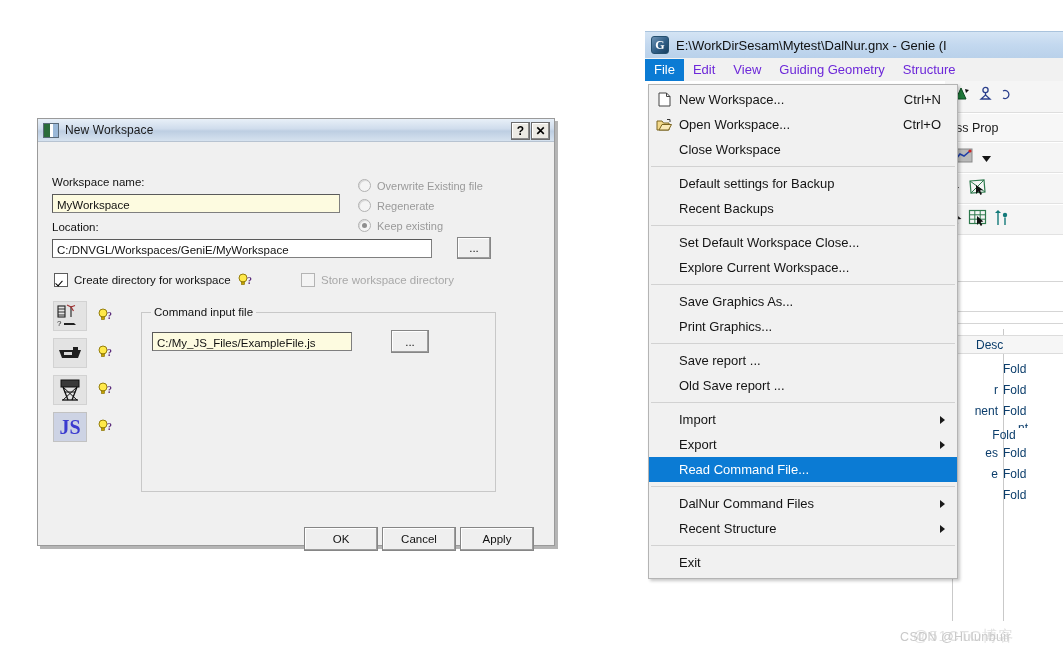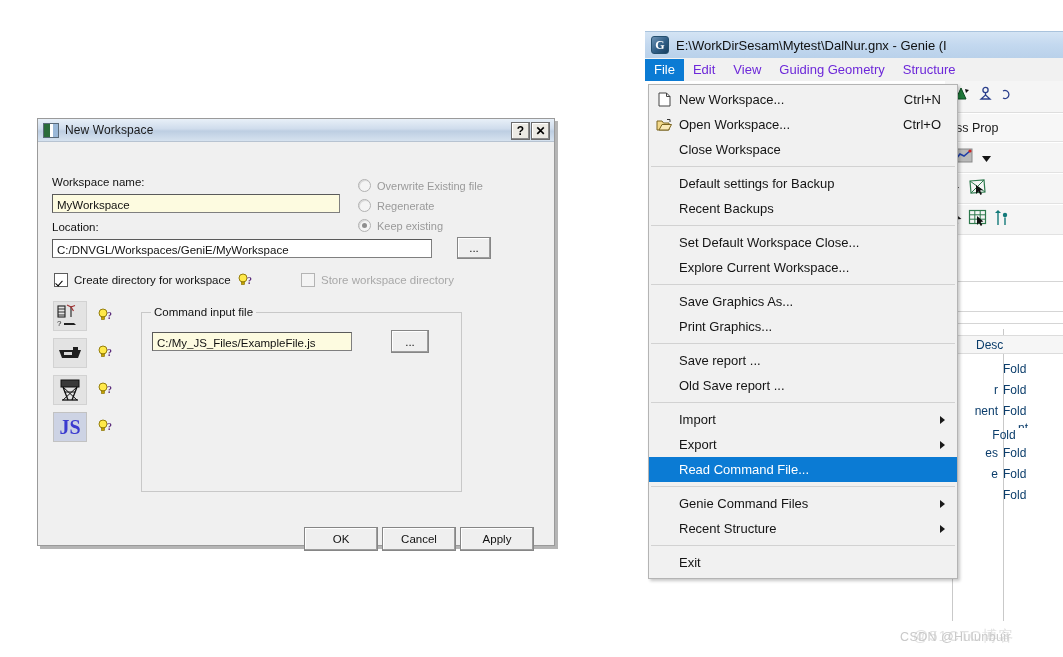--- a/index.html
+++ b/index.html
@@ -519,21 +519,21 @@
       <span>Export</span>
       <span class="arrow"></span>
     </div>
     <div class="mi highlight">
       <span>Read Command File...</span>
     </div>
 
     <div class="msep"></div>
 
     <div class="mi">
-      <span>Genie Command Files</span>
+      <span>DalNur Command Files</span>
       <span class="arrow"></span>
     </div>
     <div class="mi">
       <span>Recent Structure</span>
       <span class="arrow"></span>
     </div>
 
     <div class="msep"></div>
 
     <div class="mi">
@@ -655,21 +655,21 @@
         </svg>
       </span>
       <span class="bulb" style="position:absolute; left:53px; top:277px;">
         <svg width="16" height="14" viewBox="0 0 16 14">
           <circle cx="5" cy="5" r="4" fill="#ffe94a" stroke="#8a7300" stroke-width="0.9"></circle>
           <rect x="3.6" y="9" width="2.8" height="2.4" fill="#c8a400" stroke="#8a7300" stroke-width="0.7"></rect>
           <text x="9" y="11" font-family="Liberation Serif, serif" font-size="10" font-weight="bold" fill="#5a2b7a">?</text>
         </svg>
       </span>
 
-      <div class="groupbox" style="left:103px; top:170px; width:321px; height:180px;">
+      <div class="groupbox" style="left:103px; top:170px; width:355px; height:180px;">
         <span class="groupbox-title">Command input file</span>
       </div>
       <div class="textbox" style="left:114px; top:190px; width:200px;">C:/My_JS_Files/ExampleFile.js</div>
       <div class="pushbtn" style="left:353px; top:188px; width:38px; height:23px;">...</div>
 
       <div class="pushbtn" style="left:266px; top:385px; width:74px; height:24px;">OK</div>
       <div class="pushbtn" style="left:344px; top:385px; width:74px; height:24px;">Cancel</div>
       <div class="pushbtn" style="left:422px; top:385px; width:74px; height:24px;">Apply</div>
     </div>
   </div>

